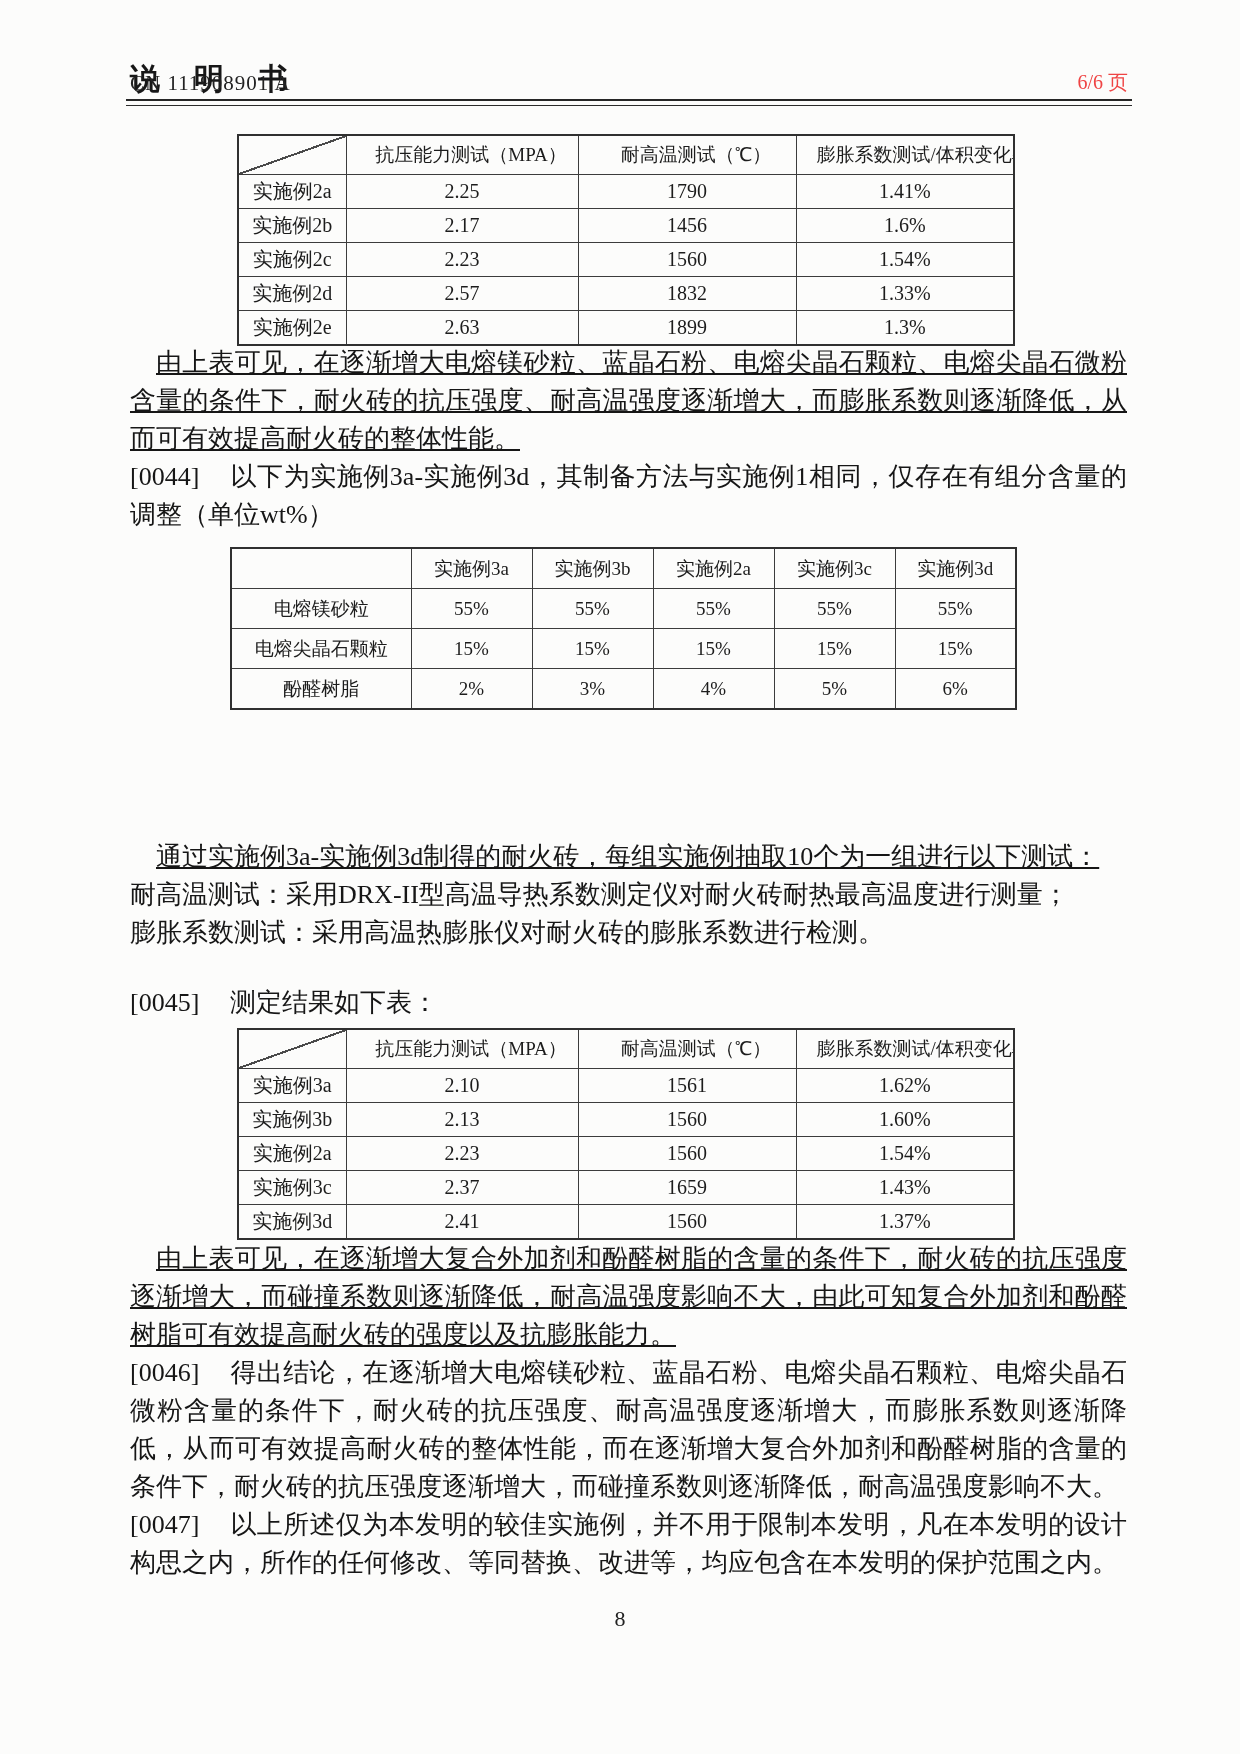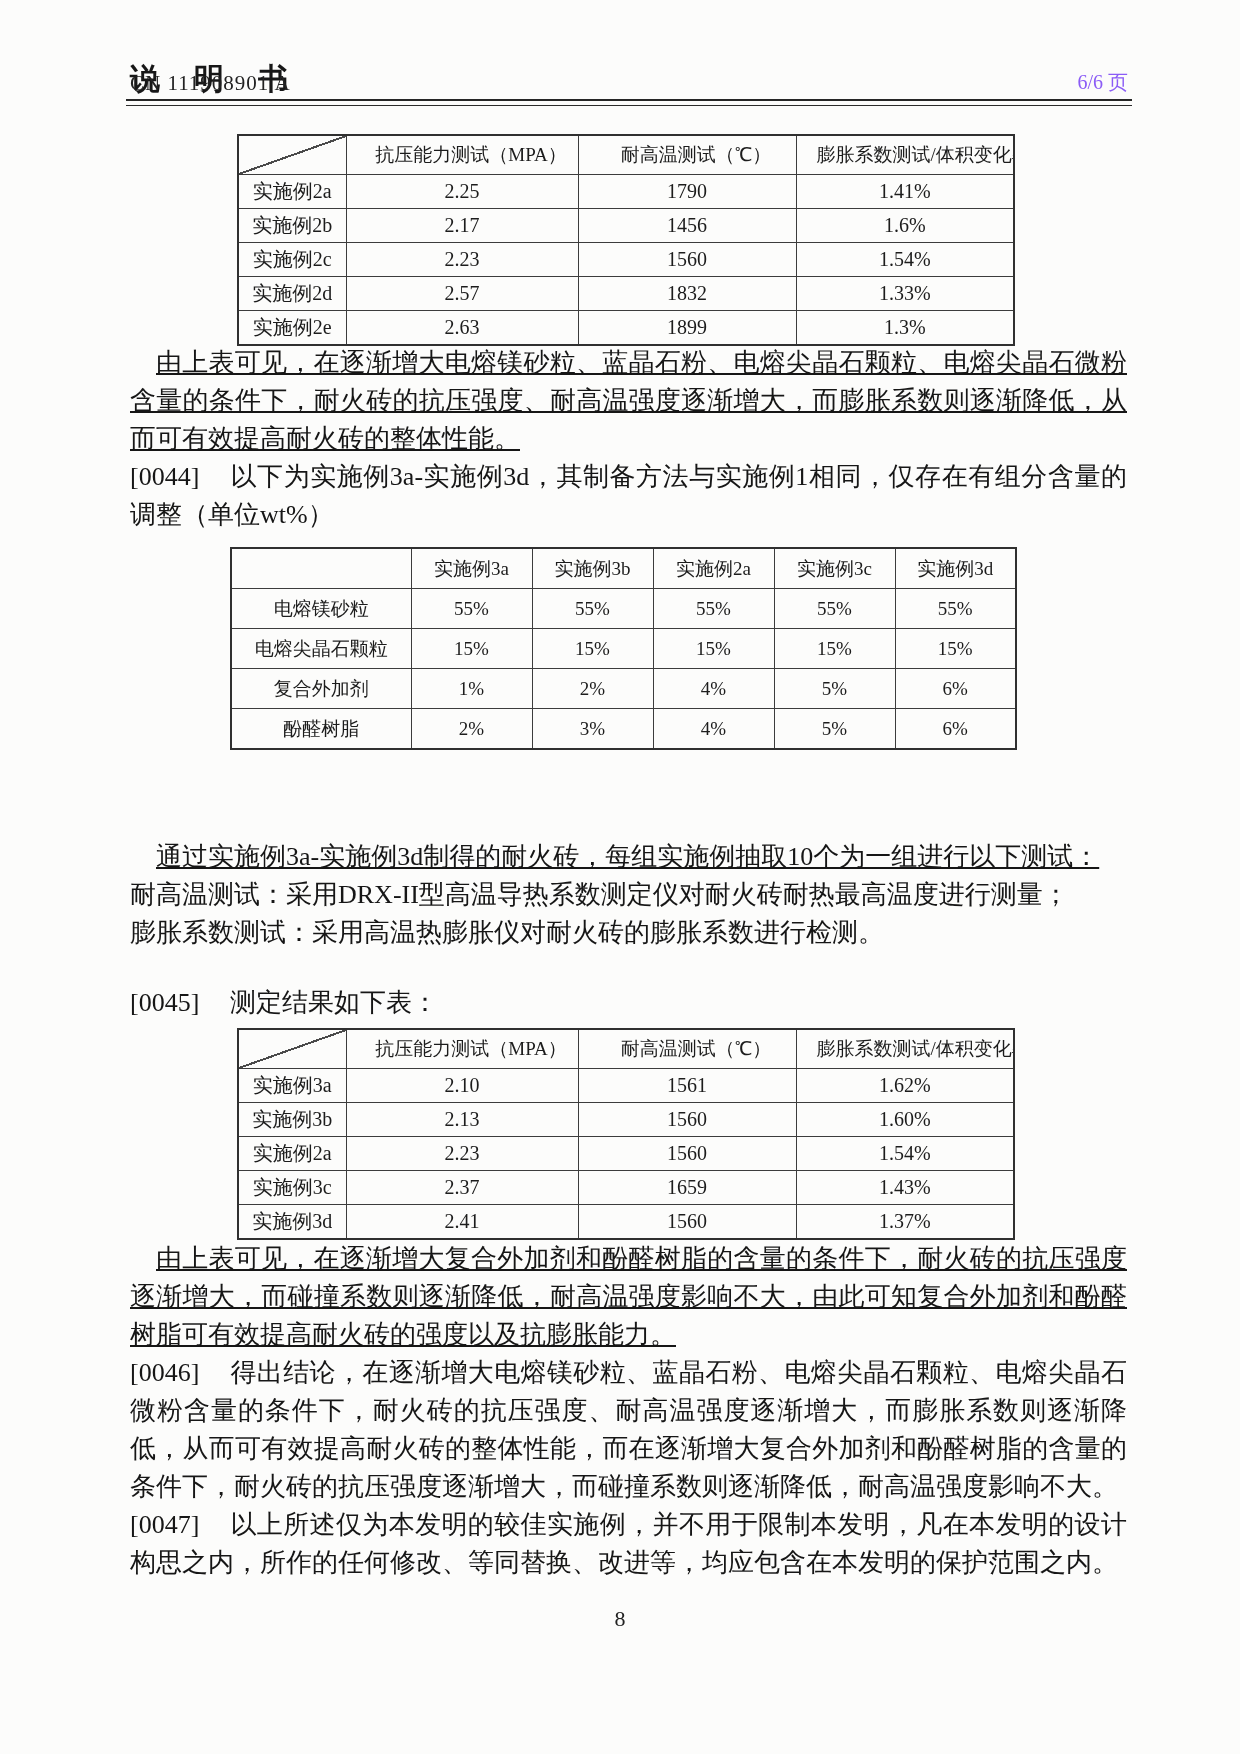--- a/index.html
+++ b/index.html
@@ -15,21 +15,21 @@
   }
 
   
   .hdr { position:absolute; left:130px; right:112px; top:62px; height:36px; }
   .doc-title {
     position:absolute; left:0; right:0; bottom:-2px;
     text-align:left; font-size:30px; font-weight:bold; letter-spacing:2px;
     color:#171717;
   }
   .doc-num { position:absolute; left:0; bottom:2px; font-size:21px; letter-spacing:1px; color:#222; }
-  .page-ind { position:absolute; right:0; bottom:2px; font-size:20px; color:#8b5cf6; }
+  .page-ind { position:absolute; right:0; bottom:2px; font-size:20px; color:#ef4444; }
   .hdr-rule {
     position:absolute; left:126px; right:108px; top:99px; height:4px;
     border-top:2.5px solid #262626; border-bottom:1.5px solid #2b2b2b;
   }
 
   
   table.t {
     position:absolute; border-collapse:collapse; table-layout:fixed;
     border:2px solid #303030;
   }
@@ -157,28 +157,20 @@
         </tr>
         <tr>
           <td>电熔尖晶石颗粒</td>
           <td>15%</td>
           <td>15%</td>
           <td>15%</td>
           <td>15%</td>
           <td>15%</td>
         </tr>
         <tr>
-          <td>复合外加剂</td>
-          <td>1%</td>
-          <td>2%</td>
-          <td>4%</td>
-          <td>5%</td>
-          <td>6%</td>
-        </tr>
-        <tr>
           <td>酚醛树脂</td>
           <td>2%</td>
           <td>3%</td>
           <td>4%</td>
           <td>5%</td>
           <td>6%</td>
         </tr>
       </tbody>
   </table>
 

